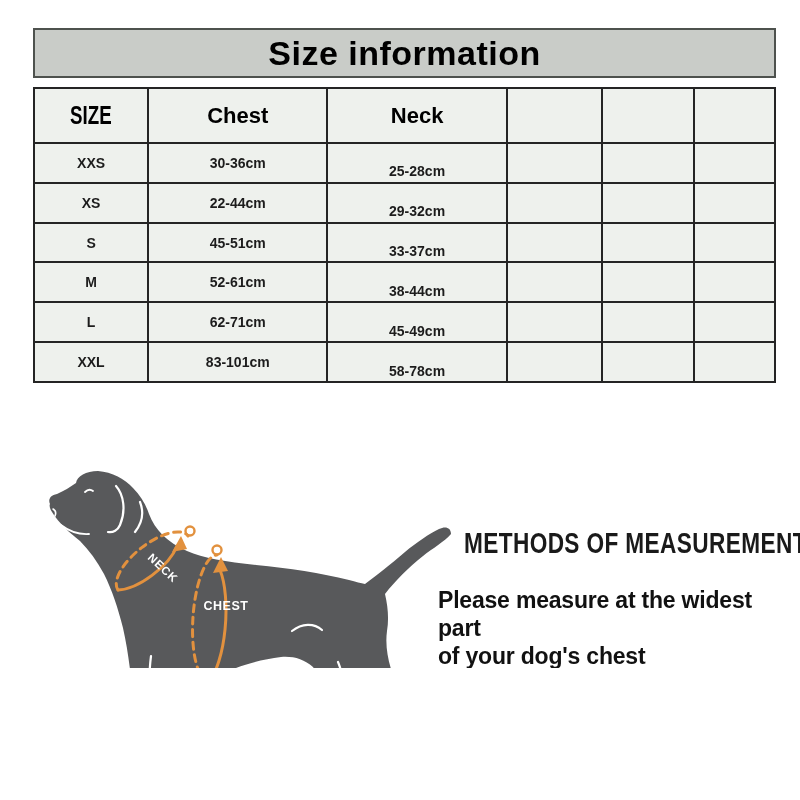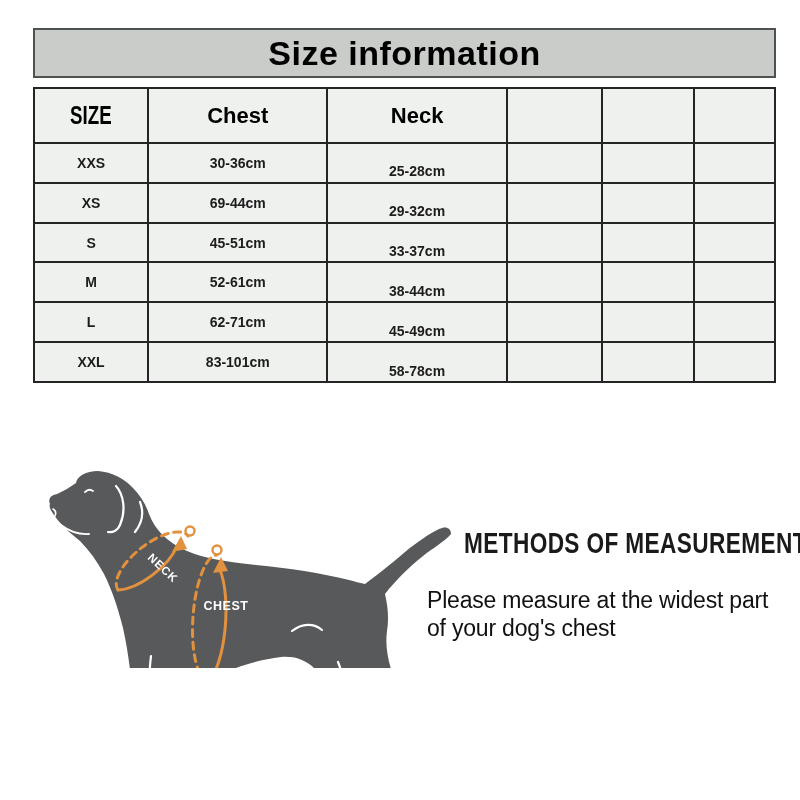--- a/index.html
+++ b/index.html
@@ -24,22 +24,22 @@
   .cell{font-family:Liberation Sans, sans-serif;font-weight:bold;font-size:14px;color:#1c1c1c;}
   .neck-offset{display:inline-block;transform:translateY(4px);margin-top:9px;}
 
   
   .dog-wrap{position:absolute;left:30px;top:450px;width:440px;height:350px;}
 
   
   .mm-heading{position:absolute;left:464px;top:527px;white-space:nowrap;
           font-weight:bold;font-size:29px;color:#1a1a1a;
           transform:scaleX(0.78);transform-origin:left center;letter-spacing:0.5px;}
-  .mm-body{position:absolute;left:427px;top:586px;width:350px;
-          font-weight:normal;font-size:23px;line-height:28px;color:#111;letter-spacing:-0.2px;}
+  .mm-body{position:absolute;left:438px;top:586px;width:350px;
+          font-weight:bold;font-size:23px;line-height:28px;color:#111;letter-spacing:-0.2px;}
 </style>
 </head>
 <body>
 
 <div class="canvas">
 
   <div class="banner">
     <span class="banner-title">Size information</span>
   </div>
 
@@ -64,21 +64,21 @@
     <tr>
       <td class="cell">XXS</td>
       <td class="cell">30-36cm</td>
       <td class="cell"><span class="neck-offset">25-28cm</span></td>
       <td></td>
           <td></td>
           <td></td>
     </tr>
     <tr>
       <td class="cell">XS</td>
-      <td class="cell">69-44cm</td>
+      <td class="cell">22-44cm</td>
       <td class="cell"><span class="neck-offset">29-32cm</span></td>
       <td></td>
           <td></td>
           <td></td>
     </tr>
     <tr>
       <td class="cell">S</td>
       <td class="cell">45-51cm</td>
       <td class="cell"><span class="neck-offset">33-37cm</span></td>
       <td></td>

